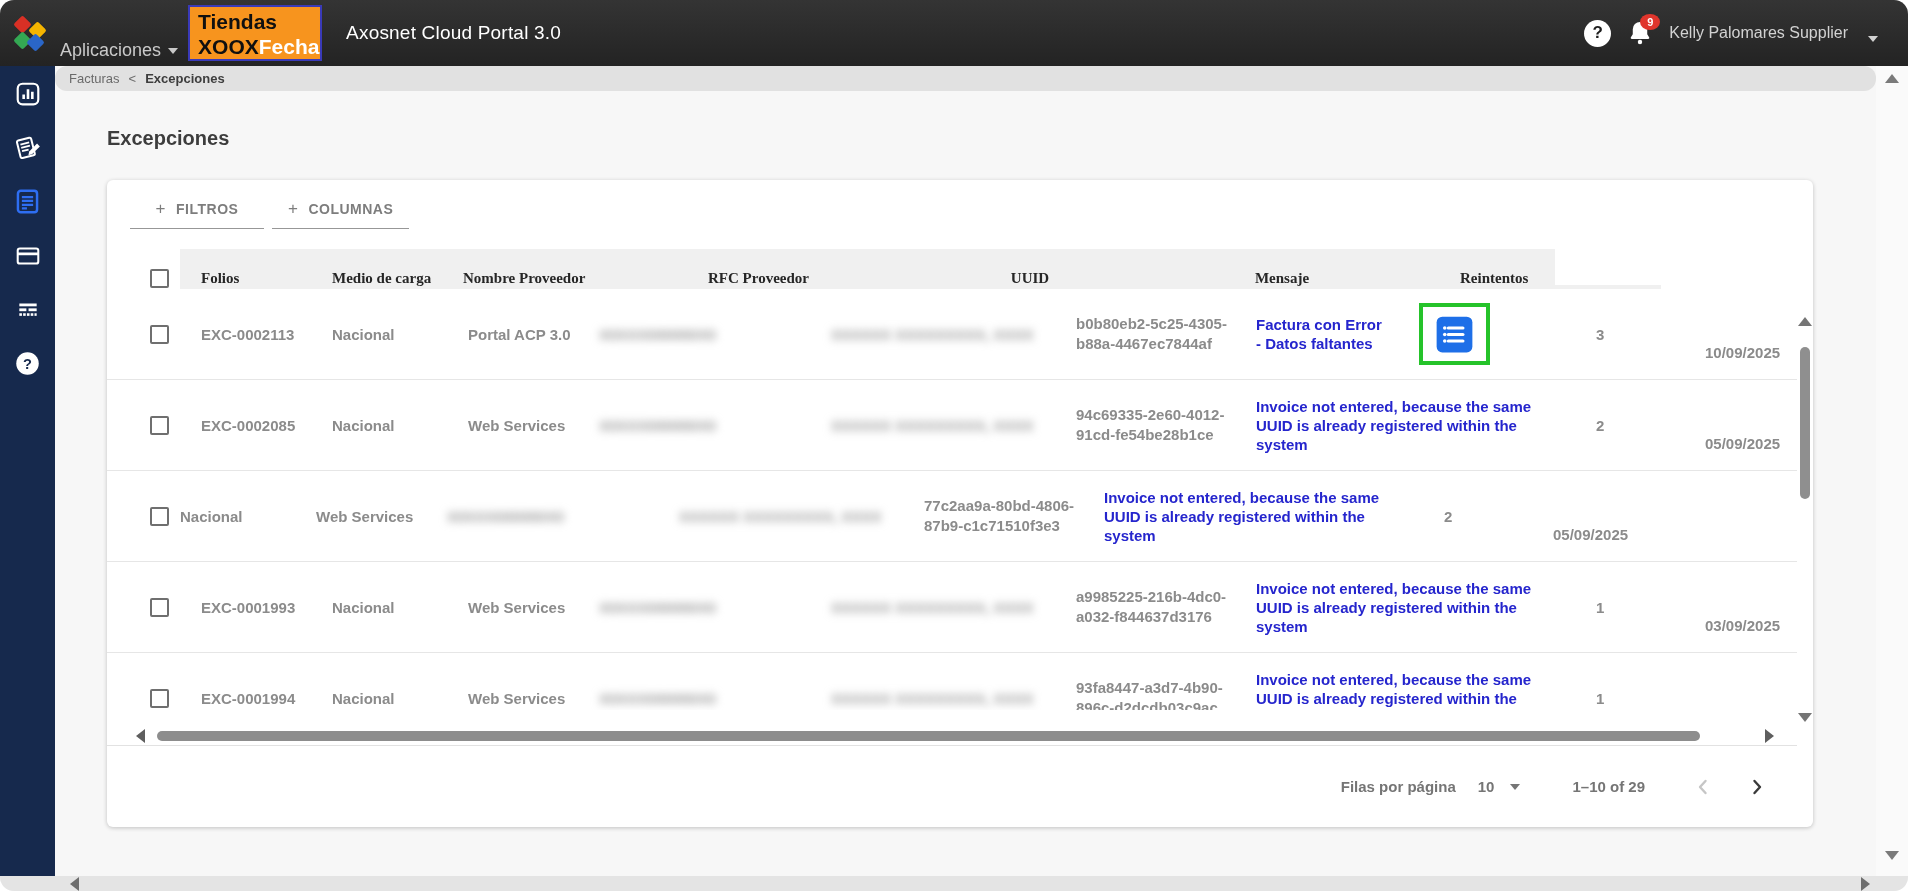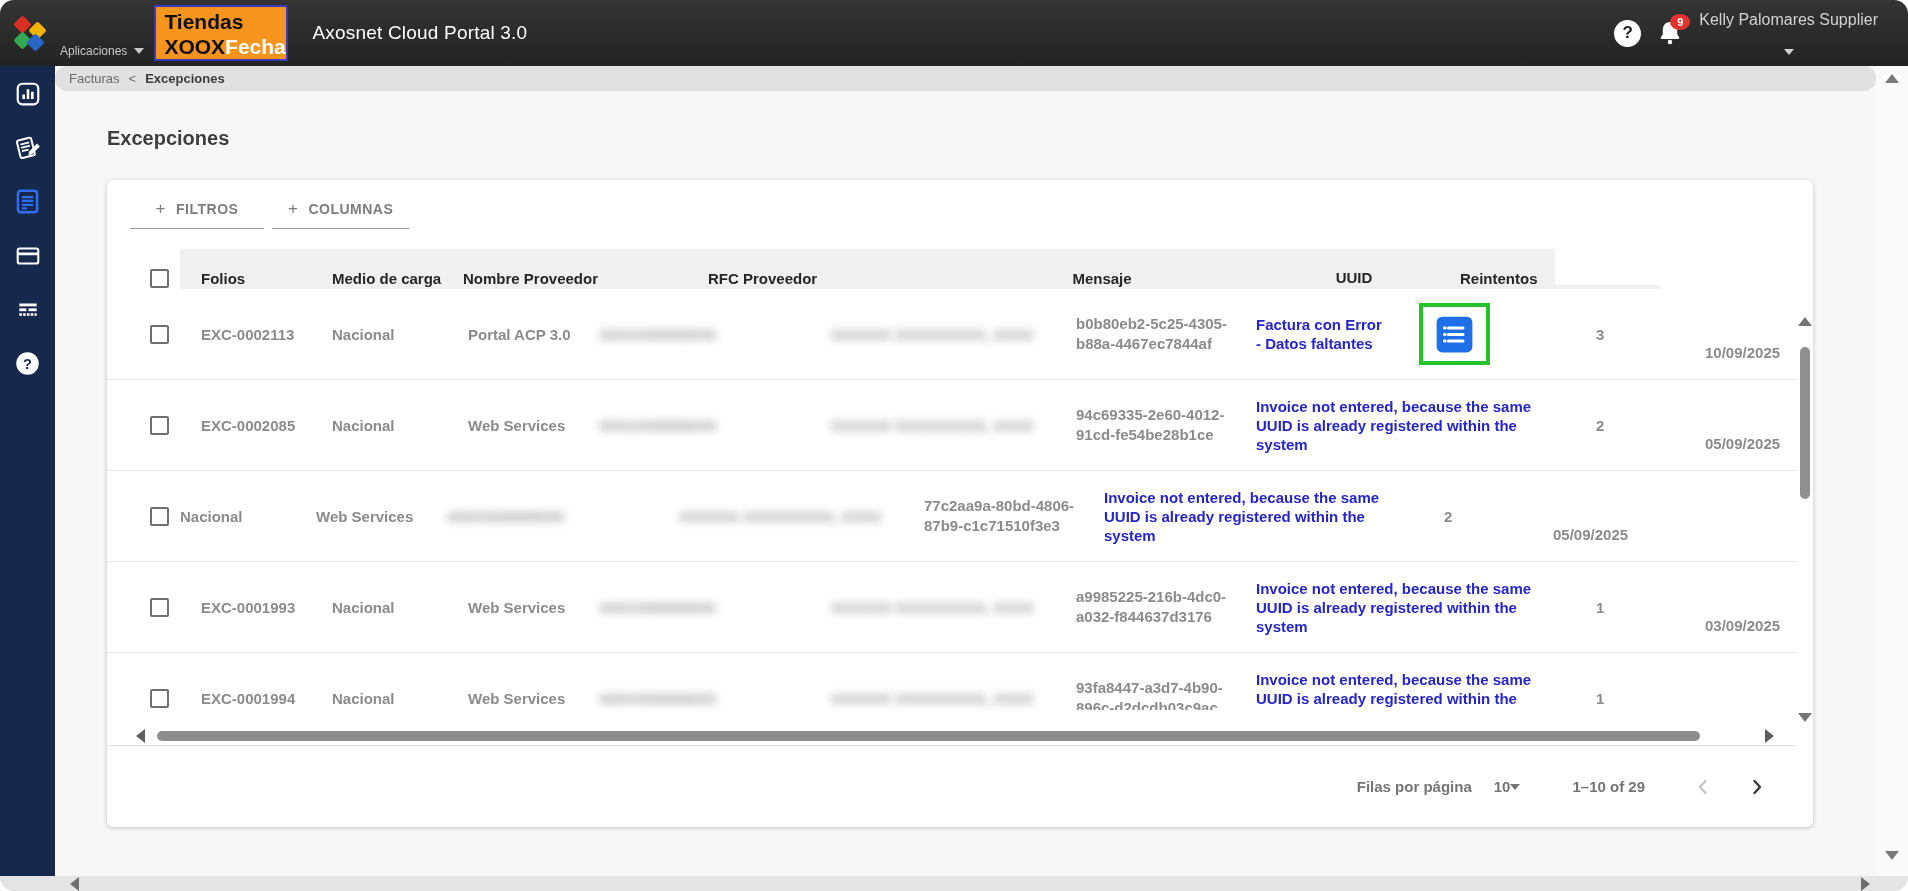--- a/index.html
+++ b/index.html
@@ -8,34 +8,34 @@
 
   
   .navbar{position:absolute;left:0;top:0;width:1908px;height:66px;
     background:linear-gradient(180deg,#343434,#232323);display:flex;align-items:center;z-index:30;}
   .logo{position:relative;width:36px;height:36px;margin-left:12px;flex:0 0 auto;}
   .logo .d{position:absolute;width:13px;height:13px;transform:rotate(45deg);border-radius:2px;}
   .logo .d1{left:4px;top:3px;background:#d93025;}
   .logo .d2{left:19px;top:9px;background:#f4b400;}
   .logo .d3{left:4px;top:19px;background:#34a853;}
   .logo .d4{left:17px;top:21px;background:#2a66c8;}
-  .apps{margin-left:12px;color:#c9c9c9;font-size:12px;display:flex;align-items:center;gap:7px;cursor:pointer;margin-top:35px;}
+  .apps{margin-left:12px;color:#c9c9c9;font-size:18px;display:flex;align-items:center;gap:7px;cursor:pointer;margin-top:35px;}
   .caret-down{width:0;height:0;border-left:5px solid transparent;border-right:5px solid transparent;border-top:6px solid #c9c9c9;}
   .env-badge{margin-left:10px;width:134px;height:56px;box-sizing:border-box;background:#f7941e;border:2px solid #3a3ab8;
     padding:2px 8px 0 8px;font-weight:bold;font-size:21px;line-height:25px;color:#101010;}
   .env-badge .l2{display:flex;justify-content:space-between;align-items:baseline;}
   .env-badge .test{color:#ffffff;}
   .nav-title{margin-left:24px;color:#ffffff;font-size:19px;letter-spacing:.2px;}
   .nav-right{margin-left:auto;margin-right:30px;display:flex;align-items:center;gap:15px;}
   .help-btn{width:27px;height:27px;border-radius:50%;background:#ffffff;color:#1c1c1c;font-weight:bold;font-size:17px;
     display:flex;align-items:center;justify-content:center;cursor:pointer;}
   .bell{position:relative;width:28px;height:28px;cursor:pointer;}
   .bell .badge{position:absolute;top:-5px;right:-6px;min-width:16px;height:16px;border-radius:50%;background:#e0352c;
     color:#fff;font-size:11px;font-weight:bold;display:flex;align-items:center;justify-content:center;padding:0 2px;}
-  .user{color:#d2d2d2;font-size:16px;display:flex;align-items:center;gap:20px;cursor:pointer;flex-direction:column;}
+  .user{color:#d2d2d2;font-size:16px;display:flex;align-items:flex-end;gap:20px;cursor:pointer;}
   .user .caret-down{border-top-color:#d2d2d2;}
 
   
   .sidebar{position:absolute;left:0;top:66px;width:55px;height:810px;background:#16294d;z-index:20;
     display:flex;flex-direction:column;align-items:center;padding-top:14px;gap:27px;box-sizing:border-box;}
   .side-item{width:27px;height:27px;display:flex;align-items:center;justify-content:center;cursor:pointer;}
 
   
   .breadcrumb{position:absolute;left:55px;top:66px;width:1821px;height:25px;background:#e1e1e1;
     display:flex;align-items:center;padding-left:14px;box-sizing:border-box;font-size:13px;color:#6a6a6a;z-index:10;border-radius:12px;}
@@ -48,21 +48,21 @@
 
   .card{position:absolute;left:52px;top:89px;width:1706px;height:647px;background:#ffffff;border-radius:6px;
     box-shadow:0 1px 4px rgba(0,0,0,.22);}
 
   .toolbar{position:absolute;left:23px;top:12px;display:flex;gap:8px;}
   .tb-btn{min-width:134px;box-sizing:border-box;padding:9px 16px 11px 16px;display:flex;align-items:center;justify-content:center;gap:10px;
     color:#7d7d7d;font-size:14px;font-weight:bold;letter-spacing:.5px;border-bottom:1px solid #979797;cursor:pointer;}
   .tb-btn .plus{font-weight:normal;font-size:17px;line-height:14px;}
 
   
-  .thead{position:absolute;left:0;top:69px;width:1690px;height:58px;display:flex;}
+  .thead{position:absolute;left:0;top:69px;width:1690px;height:58px;display:flex;font-family:Liberation Serif, serif;}
   .th{background:#f0f0f0;display:flex;align-items:center;font-size:15px;font-weight:bold;color:#262626;box-sizing:border-box;}
   .th.c-check{background:#ffffff;}
   .rows{position:absolute;left:0;top:109px;width:1690px;height:421px;overflow:hidden;font-weight:bold;}
   .tr{height:90px;display:flex;border-bottom:1px solid #e6e6e6;background:#fff;}
   .td{display:flex;align-items:center;font-size:15px;color:#8b8b8b;box-sizing:border-box;}
 
   .c-check{width:73px;}
   .c-folio{width:152px;padding-left:21px;}
   .c-proc{width:136px;}
   .c-medio{width:131px;}
@@ -92,21 +92,21 @@
   .vsb-thumb{position:absolute;left:3px;top:40px;width:10px;height:152px;background:#8f8f8f;border-radius:5px;cursor:pointer;}
   .vsb .tri-down{position:absolute;bottom:6px;left:1px;}
   .hsb{position:absolute;left:0;top:548px;width:1690px;height:16px;}
   .hsb .tri-left{position:absolute;left:29px;top:1px;}
   .hsb-thumb{position:absolute;left:50px;top:3px;width:1543px;height:10px;background:#8d8d8d;border-radius:5px;cursor:pointer;}
   .hsb .tri-right{position:absolute;left:1658px;top:1px;}
 
   
   .pagination{position:absolute;left:0;top:565px;width:1690px;height:82px;box-sizing:border-box;border-top:1px solid #e2e2e2;
     display:flex;align-items:center;justify-content:flex-end;padding-right:28px;color:#757575;font-size:15px;font-weight:bold;}
-  .rpp-select{display:flex;align-items:center;gap:0;margin-left:22px;cursor:pointer;justify-content:center;}
+  .rpp-select{display:flex;align-items:center;gap:16px;margin-left:22px;cursor:pointer;justify-content:center;}
   .rpp-select .caret-down{border-top-color:#757575;}
   .range{margin-left:52px;}
   .pg-btn{margin-left:46px;display:flex;align-items:center;cursor:pointer;}
   .pg-btn.next{margin-left:30px;}
 
   
   .page-vsb{position:absolute;right:0;top:66px;width:32px;height:810px;background:#fafafa;z-index:5;}
   .page-vsb .tri-up{margin-top:8px;border-bottom-color:#7a7a7a;}
   .page-vsb .tri-down{position:absolute;bottom:16px;left:9px;border-top-color:#7a7a7a;}
   .page-hsb{position:absolute;left:0;top:876px;width:1908px;height:15px;background:#e4e4e4;z-index:25;}
@@ -232,22 +232,22 @@
 
       <div class="thead">
         <div class="th c-check">
           <span class="checkbox"></span>
         </div>
 
       <div class="th c-folio">Folios</div>
           <div class="th c-medio">Medio de carga</div>
           <div class="th c-nombre">Nombre Proveedor</div>
           <div class="th c-rfc">RFC Proveedor</div>
+          <div class="th c-uuid">UUID</div>
           <div class="th c-msg">Mensaje</div>
-          <div class="th c-uuid">UUID</div>
           <div class="th c-reint">Reintentos</div>
           <div class="th c-fecha">Fecha</div>
         </div>
 
       <div class="rows">
           <div class="tr">
     <div class="td c-check">
       <span class="checkbox"></span>
     </div>
     <div class="td c-folio">EXC-0002113</div>

